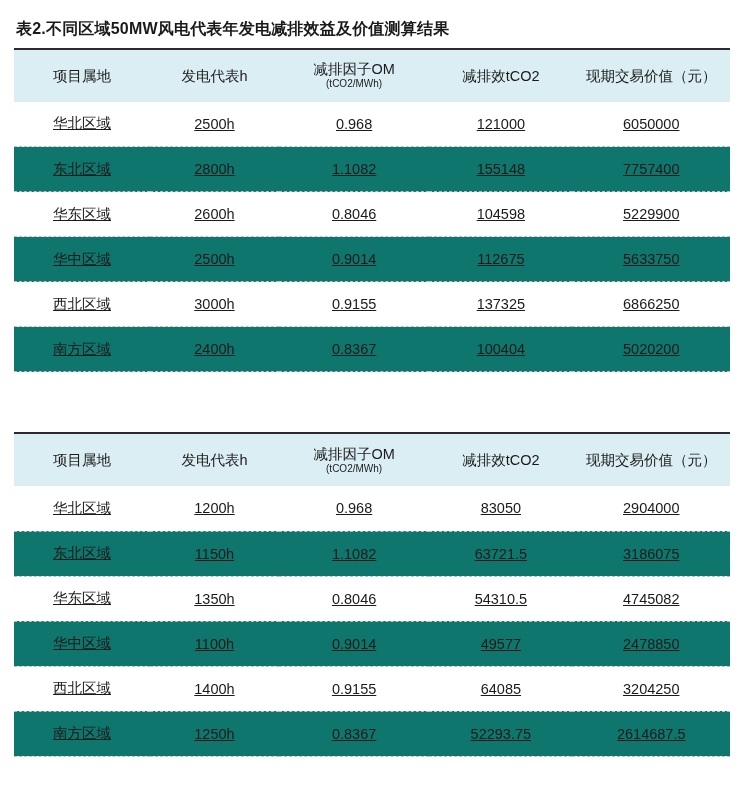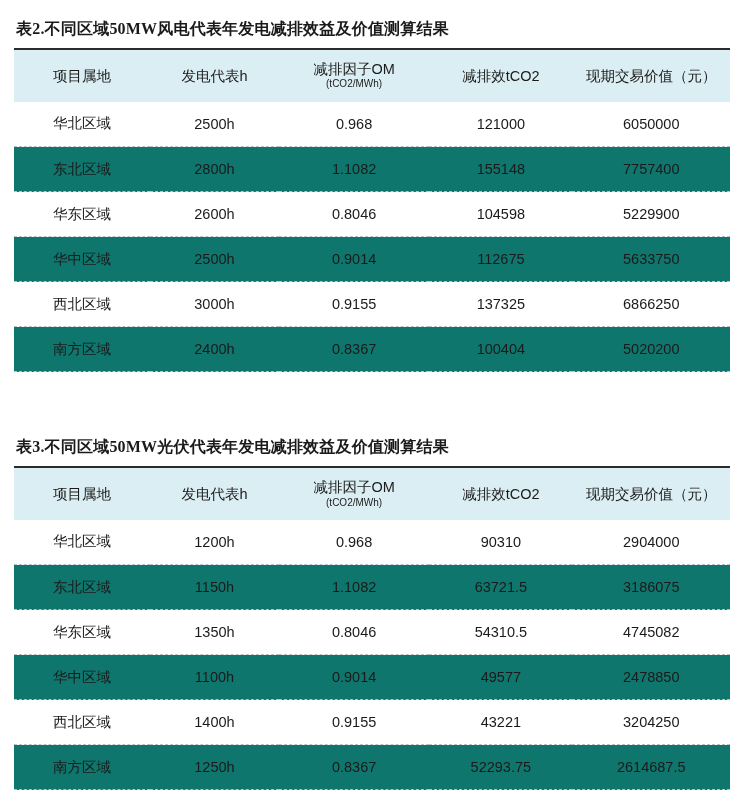--- a/index.html
+++ b/index.html
@@ -31,21 +31,20 @@
   .top-gap {
     height: 14px;
   }
   .caption {
     font-size: 16px;
     font-weight: bold;
     color: #1a1a1a;
     padding: 4px 2px 8px 2px;
     letter-spacing: 0.2px;
     line-height: 1.35;
-    font-family: Liberation Serif, serif;
   }
   .caption-rule {
     border-bottom: 2px solid #2b2b2b;
     height: 0;
     margin-bottom: 0;
   }
   table.data {
     width: 100%;
     border-collapse: collapse;
     table-layout: fixed;
@@ -73,20 +72,21 @@
   }
   table.data tbody tr.alt td {
     background: #0f766e;
   }
   table.data tbody tr.plain td {
     background: #ffffff;
   }
   table.data tbody td {
     border-bottom: 1px dashed #b9c3c6;
     vertical-align: middle;
+    text-decoration: underline;
   }
   table.data tbody tr:last-child td {
     border-bottom: 1px dashed #b9c3c6;
   }
   .col-1 { width: 19%; }
   .col-2 { width: 18%; }
   .col-3 { width: 21%; }
   .col-4 { width: 20%; }
   .col-5 { width: 22%; }
 </style>
@@ -171,21 +171,20 @@
           <td>100404</td>
           <td>5020200</td>
         </tr>
       </tbody>
     </table>
   </div>
 
   <div class="block-gap"></div>
 
   <div class="table-block">
-    <div class="caption">表3.不同区域50MW光伏代表年发电减排效益及价值测算结果</div>
     <div class="caption-rule"></div>
     <table class="data">
       <colgroup>
         <col class="col-1">
           <col class="col-2">
           <col class="col-3">
           <col class="col-4">
           <col class="col-5">
       </colgroup>
       <thead>
@@ -206,21 +205,21 @@
           <th>
             <span>现期交易价值（元）</span>
           </th>
         </tr>
       </thead>
       <tbody>
         <tr class="plain">
           <td>华北区域</td>
           <td>1200h</td>
           <td>0.968</td>
-          <td>90310</td>
+          <td>83050</td>
           <td>2904000</td>
         </tr>
         <tr class="alt">
           <td>东北区域</td>
           <td>1150h</td>
           <td>1.1082</td>
           <td>63721.5</td>
           <td>3186075</td>
         </tr>
         <tr class="plain">
@@ -234,21 +233,21 @@
           <td>华中区域</td>
           <td>1100h</td>
           <td>0.9014</td>
           <td>49577</td>
           <td>2478850</td>
         </tr>
         <tr class="plain">
           <td>西北区域</td>
           <td>1400h</td>
           <td>0.9155</td>
-          <td>43221</td>
+          <td>64085</td>
           <td>3204250</td>
         </tr>
         <tr class="alt">
           <td>南方区域</td>
           <td>1250h</td>
           <td>0.8367</td>
           <td>52293.75</td>
           <td>2614687.5</td>
         </tr>
       </tbody>

